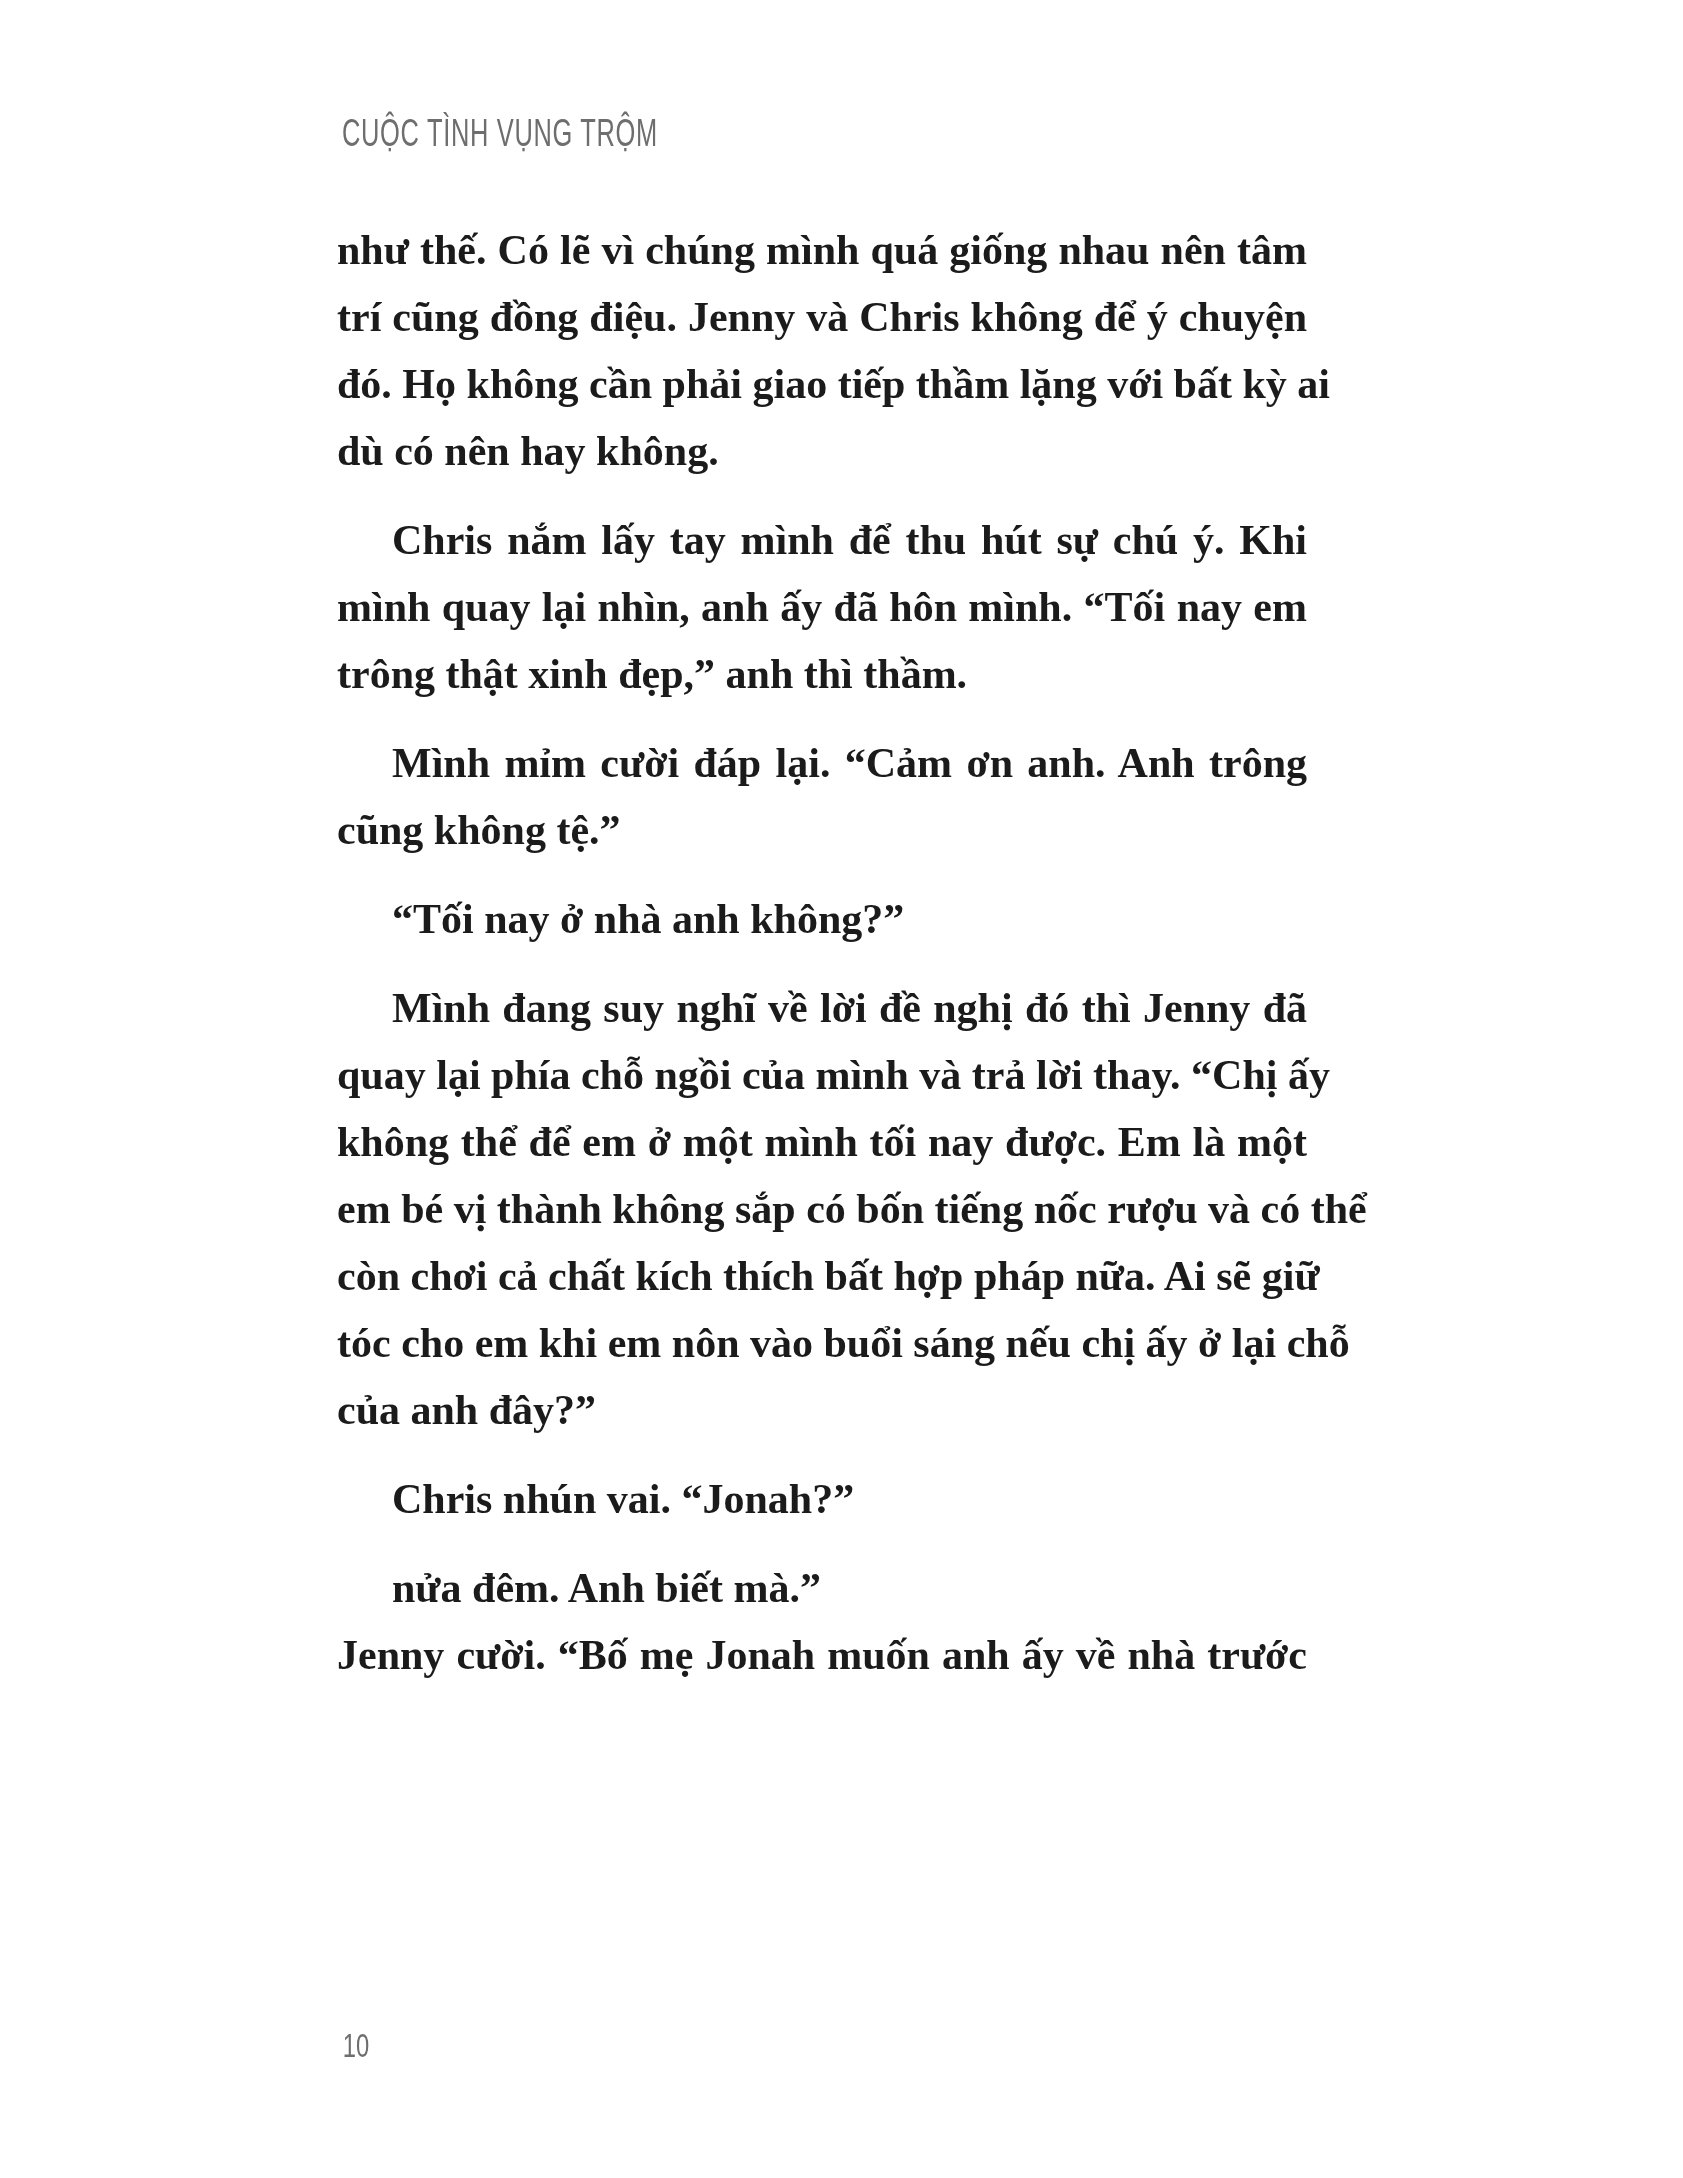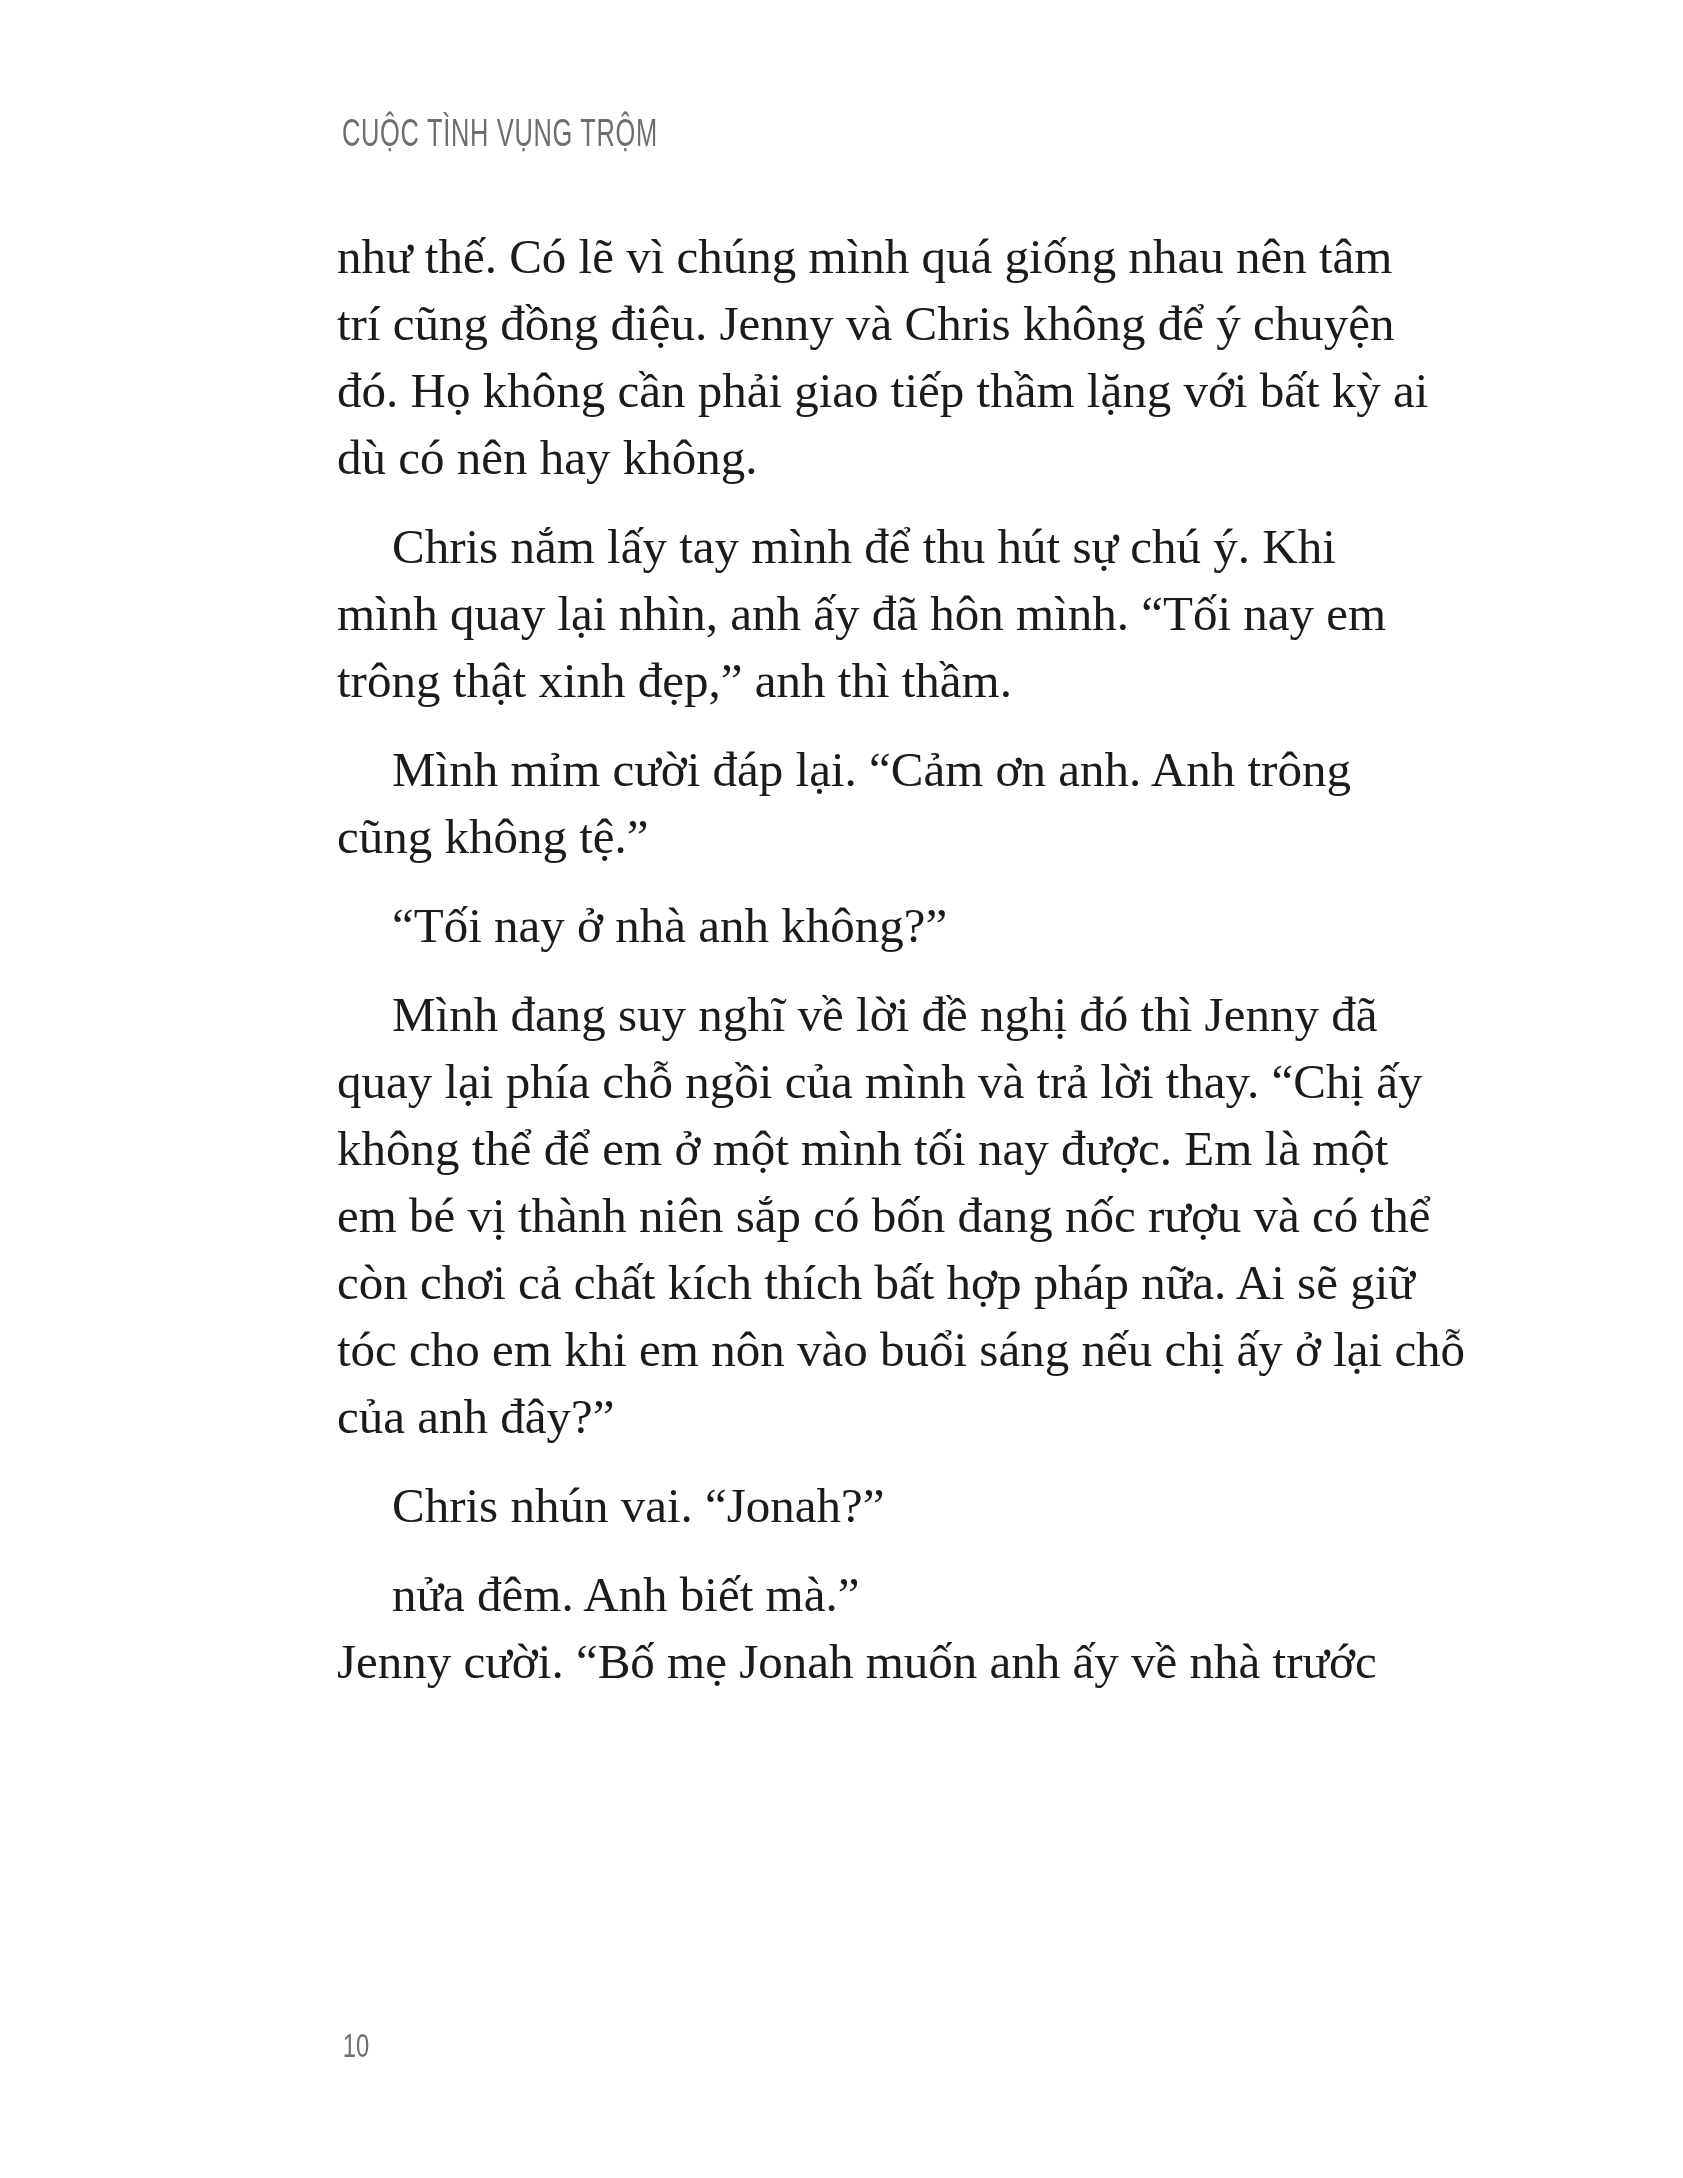--- a/index.html
+++ b/index.html
@@ -24,24 +24,25 @@
     line-height: 1;
     color: var(--muted, #6e6e6e);
     letter-spacing: 1px;
     white-space: nowrap;
     transform: scaleX(0.67);
     transform-origin: left top;
   }
   .body-text {
     position: absolute;
     left: 337px;
-    top: 223px;
+    top: 217px;
     width: 970px;
     color: var(--ink, #1b1b1b);
-    font-size: 49px;
+    font-size: 42px;
+    font-weight: bold;
   }
   .para {
     margin: 0 0 22px 0;
   }
   .line {
     height: 67px;
     line-height: 67px;
     white-space: nowrap;
     text-align: justify;
     text-align-last: justify;
@@ -91,21 +92,21 @@
         <div class="line">Mình mỉm cười đáp lại. “Cảm ơn anh. Anh trông</div>
         <div class="line last">cũng không tệ.”</div>
       </div>
       <div class="para indent">
         <div class="line last">“Tối nay ở nhà anh không?”</div>
       </div>
       <div class="para indent">
         <div class="line">Mình đang suy nghĩ về lời đề nghị đó thì Jenny đã</div>
         <div class="line">quay lại phía chỗ ngồi của mình và trả lời thay. “Chị ấy</div>
         <div class="line">không thể để em ở một mình tối nay được. Em là một</div>
-        <div class="line">em bé vị thành niên sắp có bốn đang nốc rượu và có thể</div>
+        <div class="line">em bé vị thành không sắp có bốn tiếng nốc rượu và có thể</div>
         <div class="line">còn chơi cả chất kích thích bất hợp pháp nữa. Ai sẽ giữ</div>
         <div class="line">tóc cho em khi em nôn vào buổi sáng nếu chị ấy ở lại chỗ</div>
         <div class="line last">của anh đây?”</div>
       </div>
       <div class="para indent">
         <div class="line last">Chris nhún vai. “Jonah?”</div>
       </div>
       <div class="para indent">
         <div class="line last">nửa đêm. Anh biết mà.”</div>
         <div class="line">Jenny cười. “Bố mẹ Jonah muốn anh ấy về nhà trước</div>

